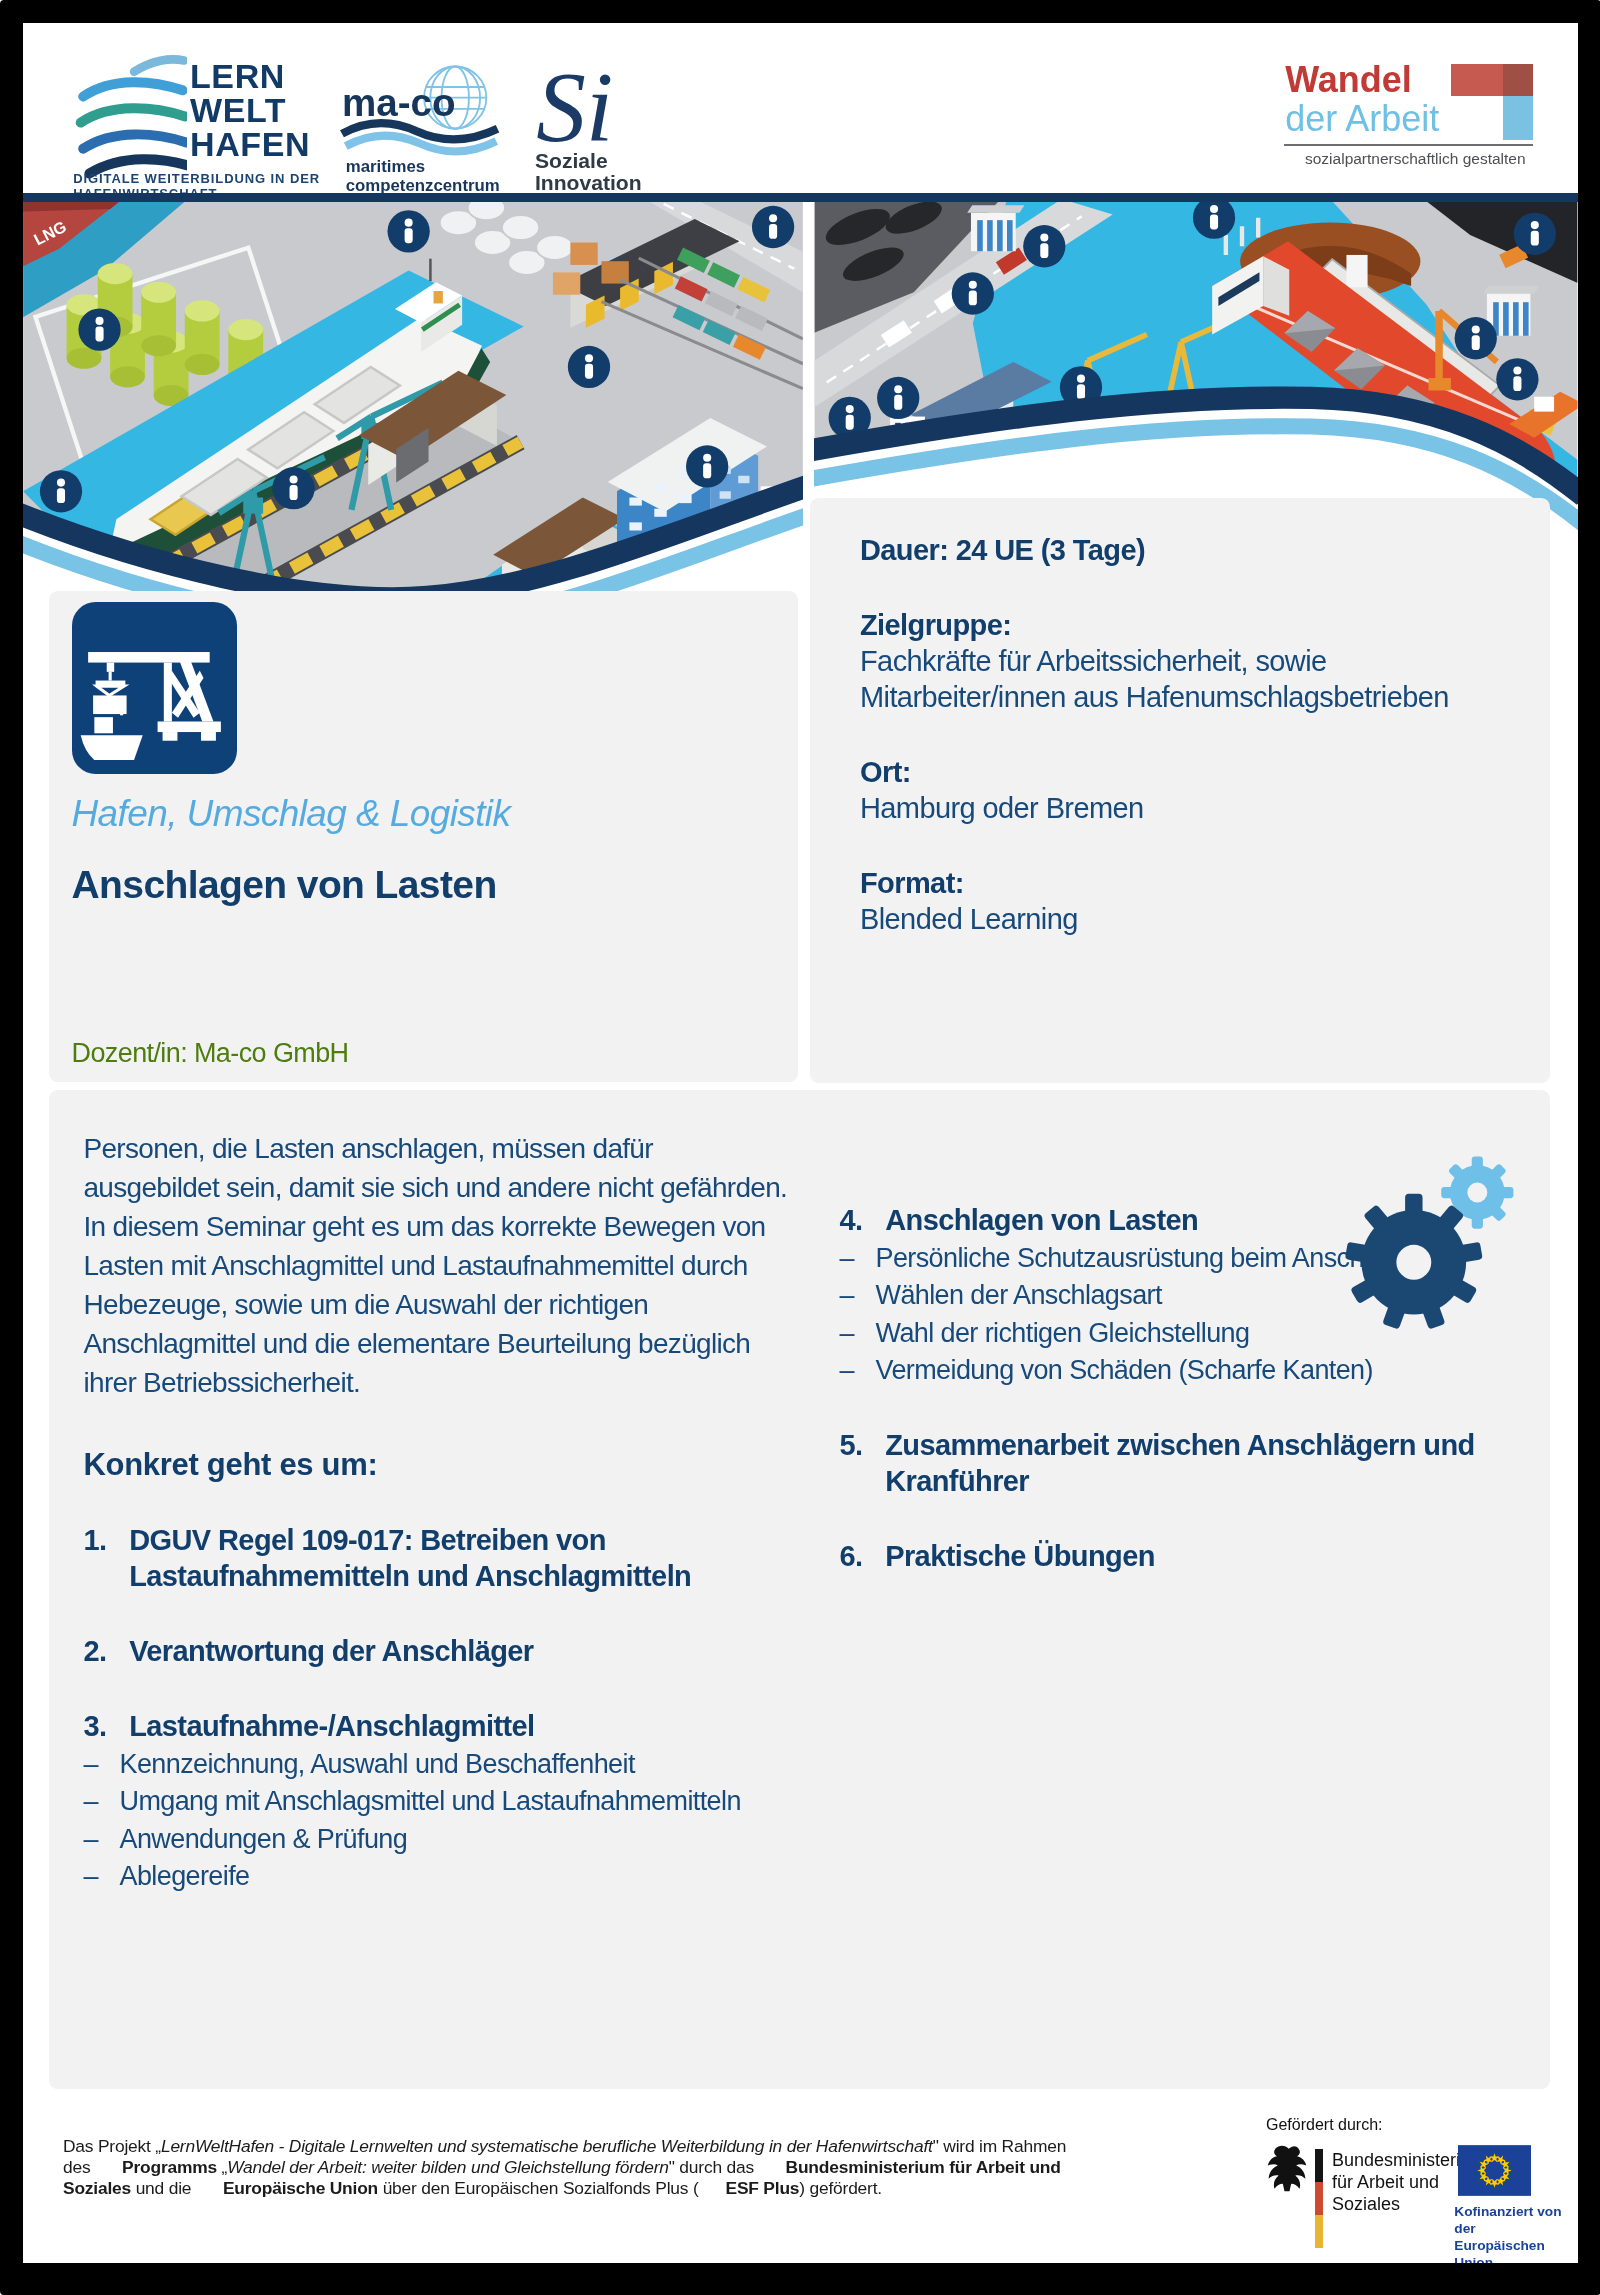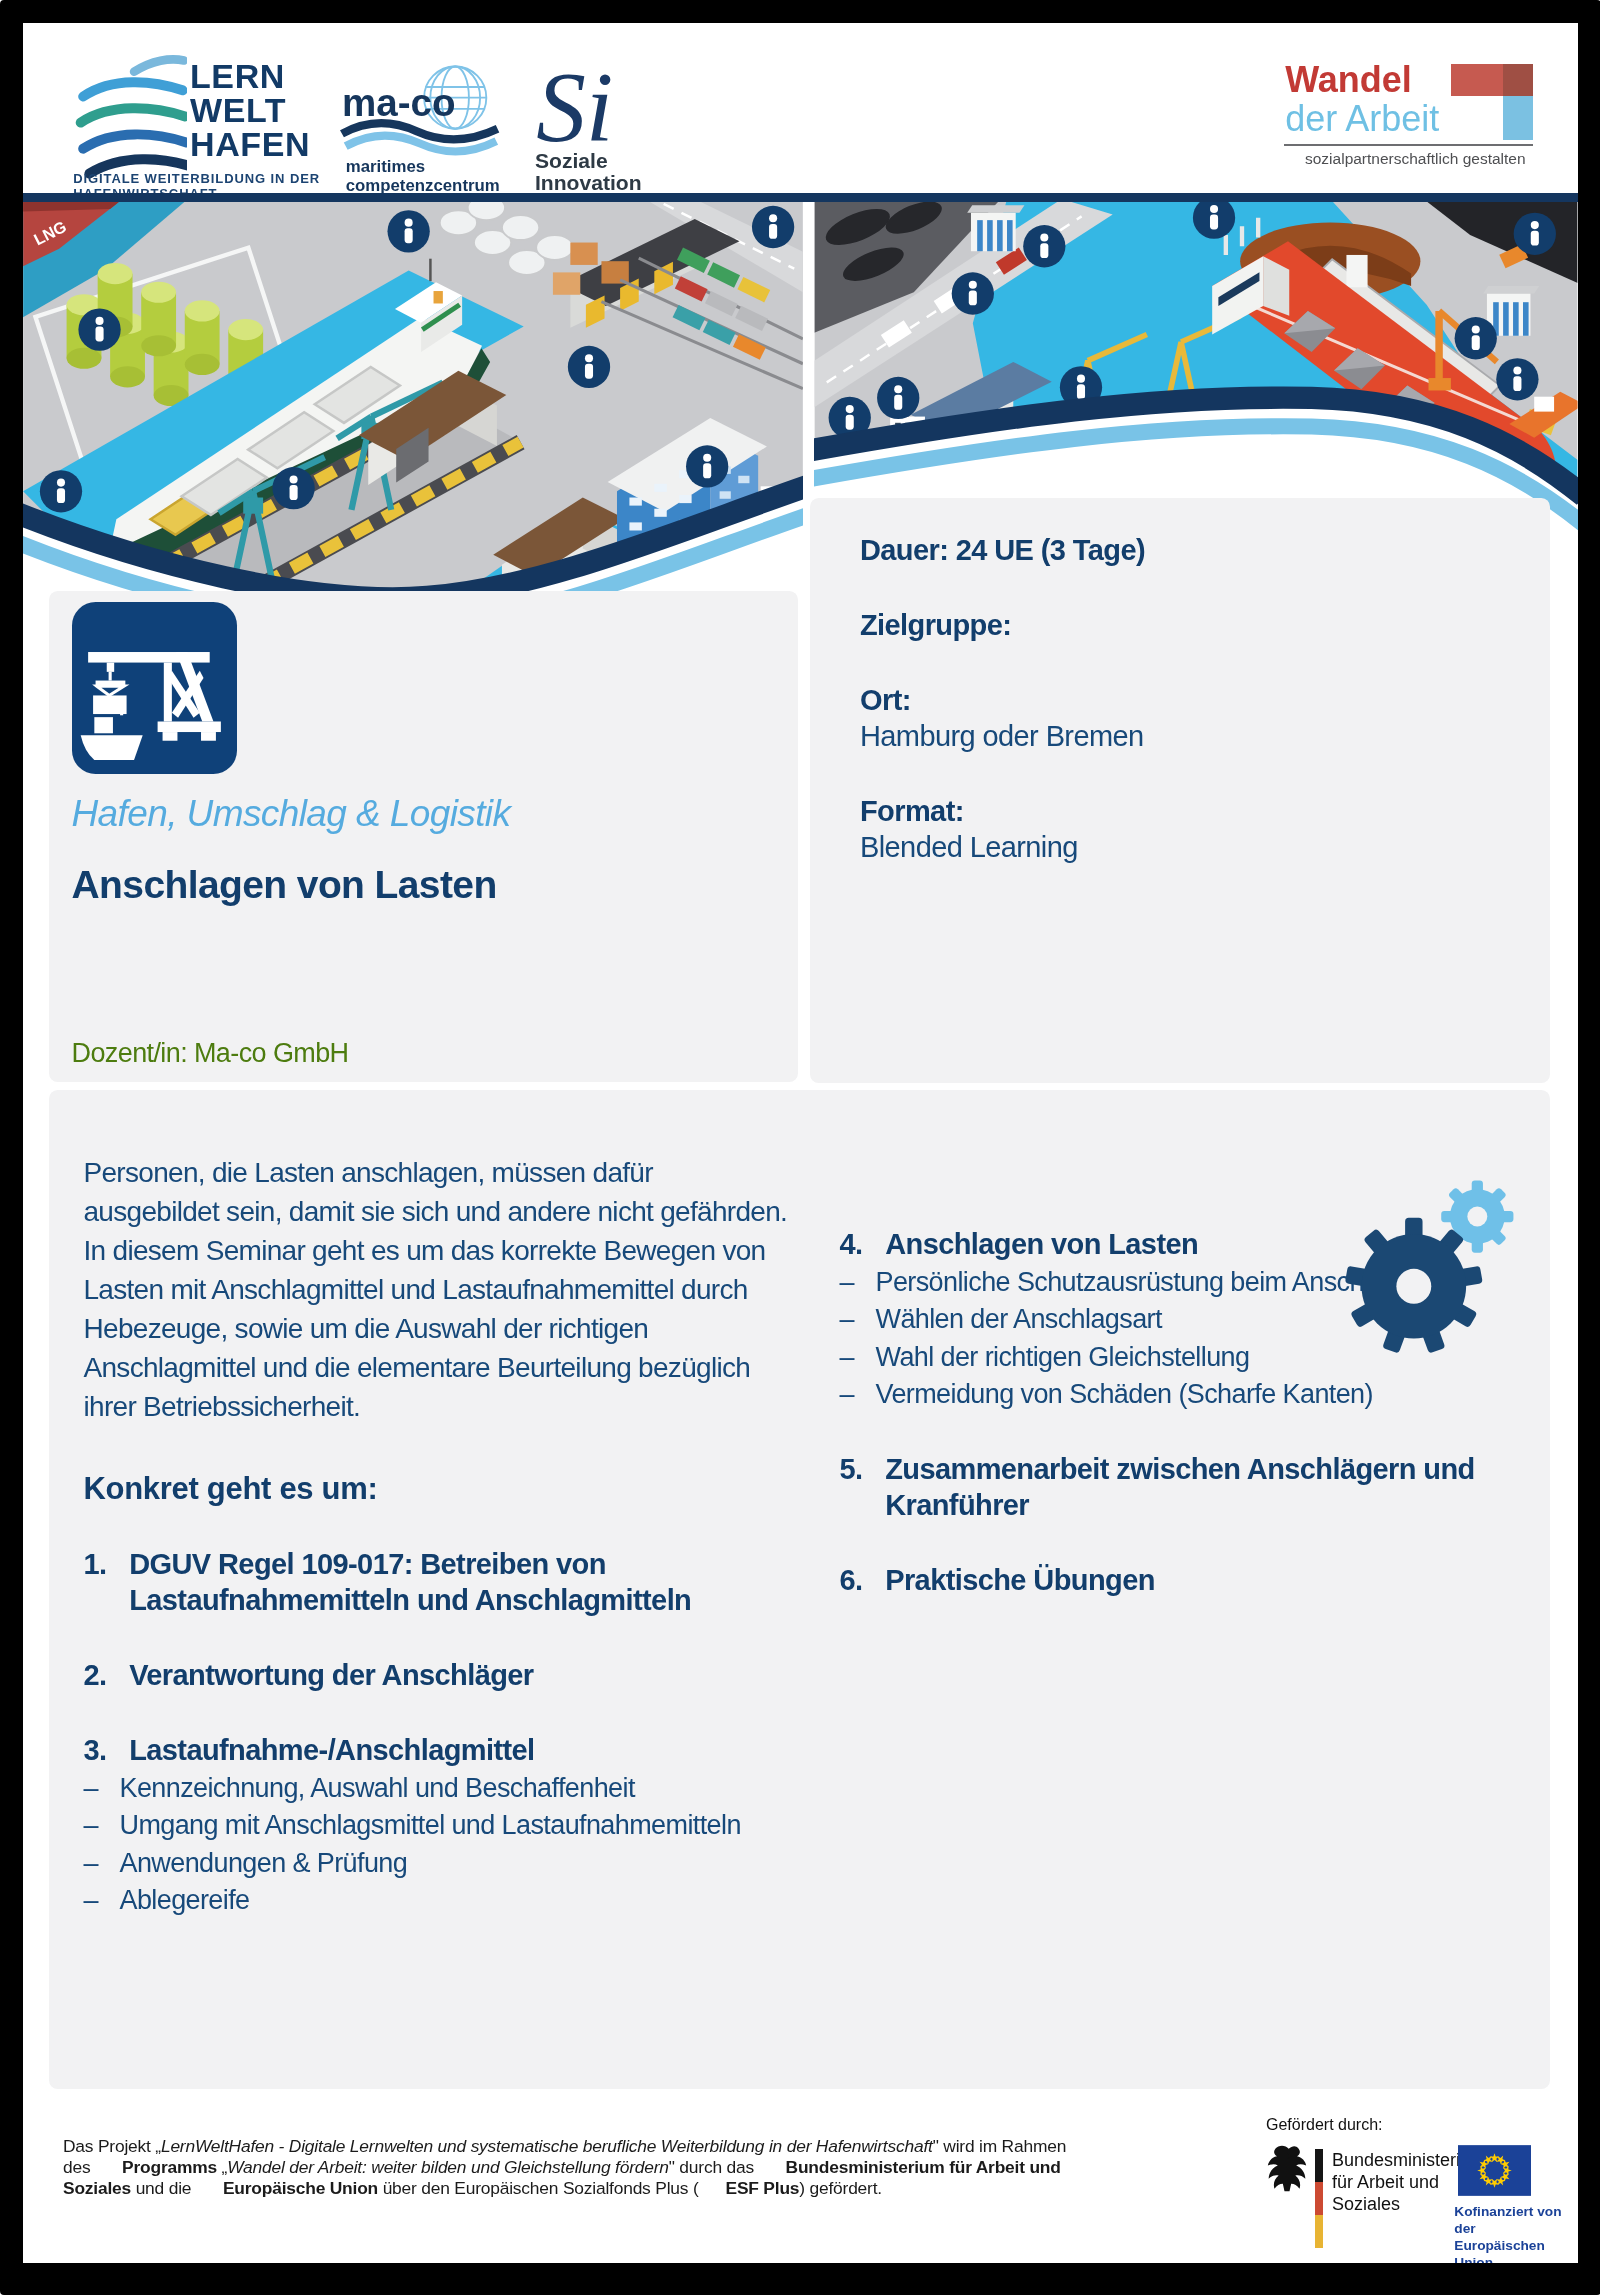--- a/index.html
+++ b/index.html
@@ -33,21 +33,21 @@
   .boxR{left:787px;top:475px;width:740px;height:585px;}
   .boxMain{left:25.5px;top:1067px;width:1501px;height:999px;}
   .icon-tile{position:absolute;left:23px;top:11.2px;width:165px;height:172px;background:#0f4179;border-radius:23.6px;}
   .category{position:absolute;left:23px;top:202px;font-size:37px;font-style:italic;color:#55abdf;letter-spacing:-0.6px;}
   .course-title{position:absolute;left:23px;top:272px;font-size:39px;font-weight:bold;color:#123e6c;letter-spacing:-0.6px;}
   .lecturer{position:absolute;left:23px;top:447px;font-size:27px;color:#4d7c0f;letter-spacing:-0.6px;}
   .details{position:absolute;left:50px;top:34px;right:25px;font-size:29px;line-height:36px;letter-spacing:-0.6px;color:#17497a;}
   .details .lbl{font-weight:bold;color:#123e6c;}
   .dsec{margin-top:39px;}
   
-  .main-cols{position:absolute;left:35px;top:39px;right:35px;display:flex;gap:50px;margin-top:24px;}
+  .main-cols{position:absolute;left:35px;top:39px;right:35px;display:flex;gap:50px;}
   .colL{width:706px;flex:0 0 auto;}
   .colR{flex:1 1 auto;padding-top:73px;position:relative;}
   .intro{font-size:28px;line-height:39px;color:#17497a;letter-spacing:-0.7px;}
   .konkret{margin-top:45px;font-size:31px;font-weight:bold;color:#123e6c;letter-spacing:-0.3px;}
   .item{display:flex;gap:13.7px;margin-top:39px;font-size:29px;line-height:36px;font-weight:bold;color:#123e6c;letter-spacing:-0.6px;}
   .item .num{flex:0 0 32px;}
   .subs{margin-top:2.5px;}
   .sub{display:flex;gap:15px;font-size:27px;line-height:35px;font-weight:normal;color:#17497a;letter-spacing:-0.6px;margin-top:2.5px;}
   .sub .dash{flex:0 0 21px;}
   .gears{position:absolute;right:-11.2px;top:15px;}
@@ -582,20 +582,21 @@
     <div class="category">Hafen, Umschlag &amp; Logistik</div>
     <div class="course-title">Anschlagen von Lasten</div>
     <div class="lecturer">Dozent/in: Ma-co GmbH</div>
   </div>
 
   <div class="gbox boxR">
     <div class="details">
       <div class="lbl">Dauer: 24 UE (3 Tage)</div>
       <div class="dsec">
         <div class="lbl">Zielgruppe:</div>
+        <div>Fachkräfte für Arbeitssicherheit, sowie Mitarbeiter/innen aus Hafenumschlagsbetrieben</div>
       </div>
       <div class="dsec">
         <div class="lbl">Ort:</div>
         <div>Hamburg oder Bremen</div>
       </div>
       <div class="dsec">
         <div class="lbl">Format:</div>
         <div>Blended Learning</div>
       </div>
     </div>

